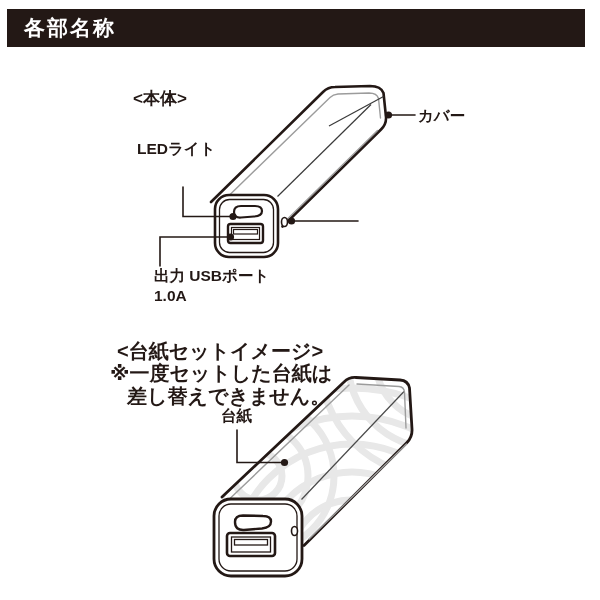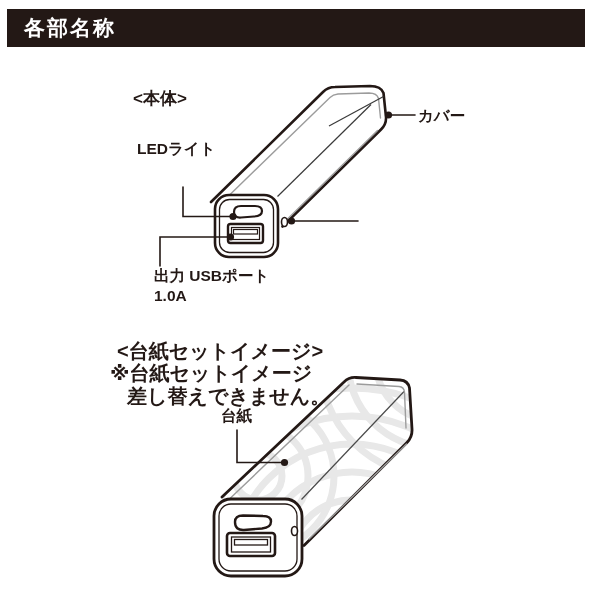--- a/index.html
+++ b/index.html
@@ -113,19 +113,19 @@
   <div class="lbl" style="left:418px;top:106px;">カバー</div>
 
 
   <div class="lbl" style="left:134px;top:266px;margin-left:20px;">
     <div>出力 USBポート</div>
     <div>1.0A</div>
   </div>
 
   <div class="note" style="left:117px;top:338px;font-weight:700;">&lt;台紙セットイメージ&gt;</div>
 
-  <div class="note" style="left:110px;top:360px;">※台紙セットイメージ</div>
+  <div class="note" style="left:110px;top:360px;">※一度セットした台紙は</div>
 
   <div class="note" style="left:127px;top:383px;">差し替えできません。</div>
 
   <div class="lbl" style="left:221px;top:406px;">台紙</div>
 
 </div>
 
 </body></html>

